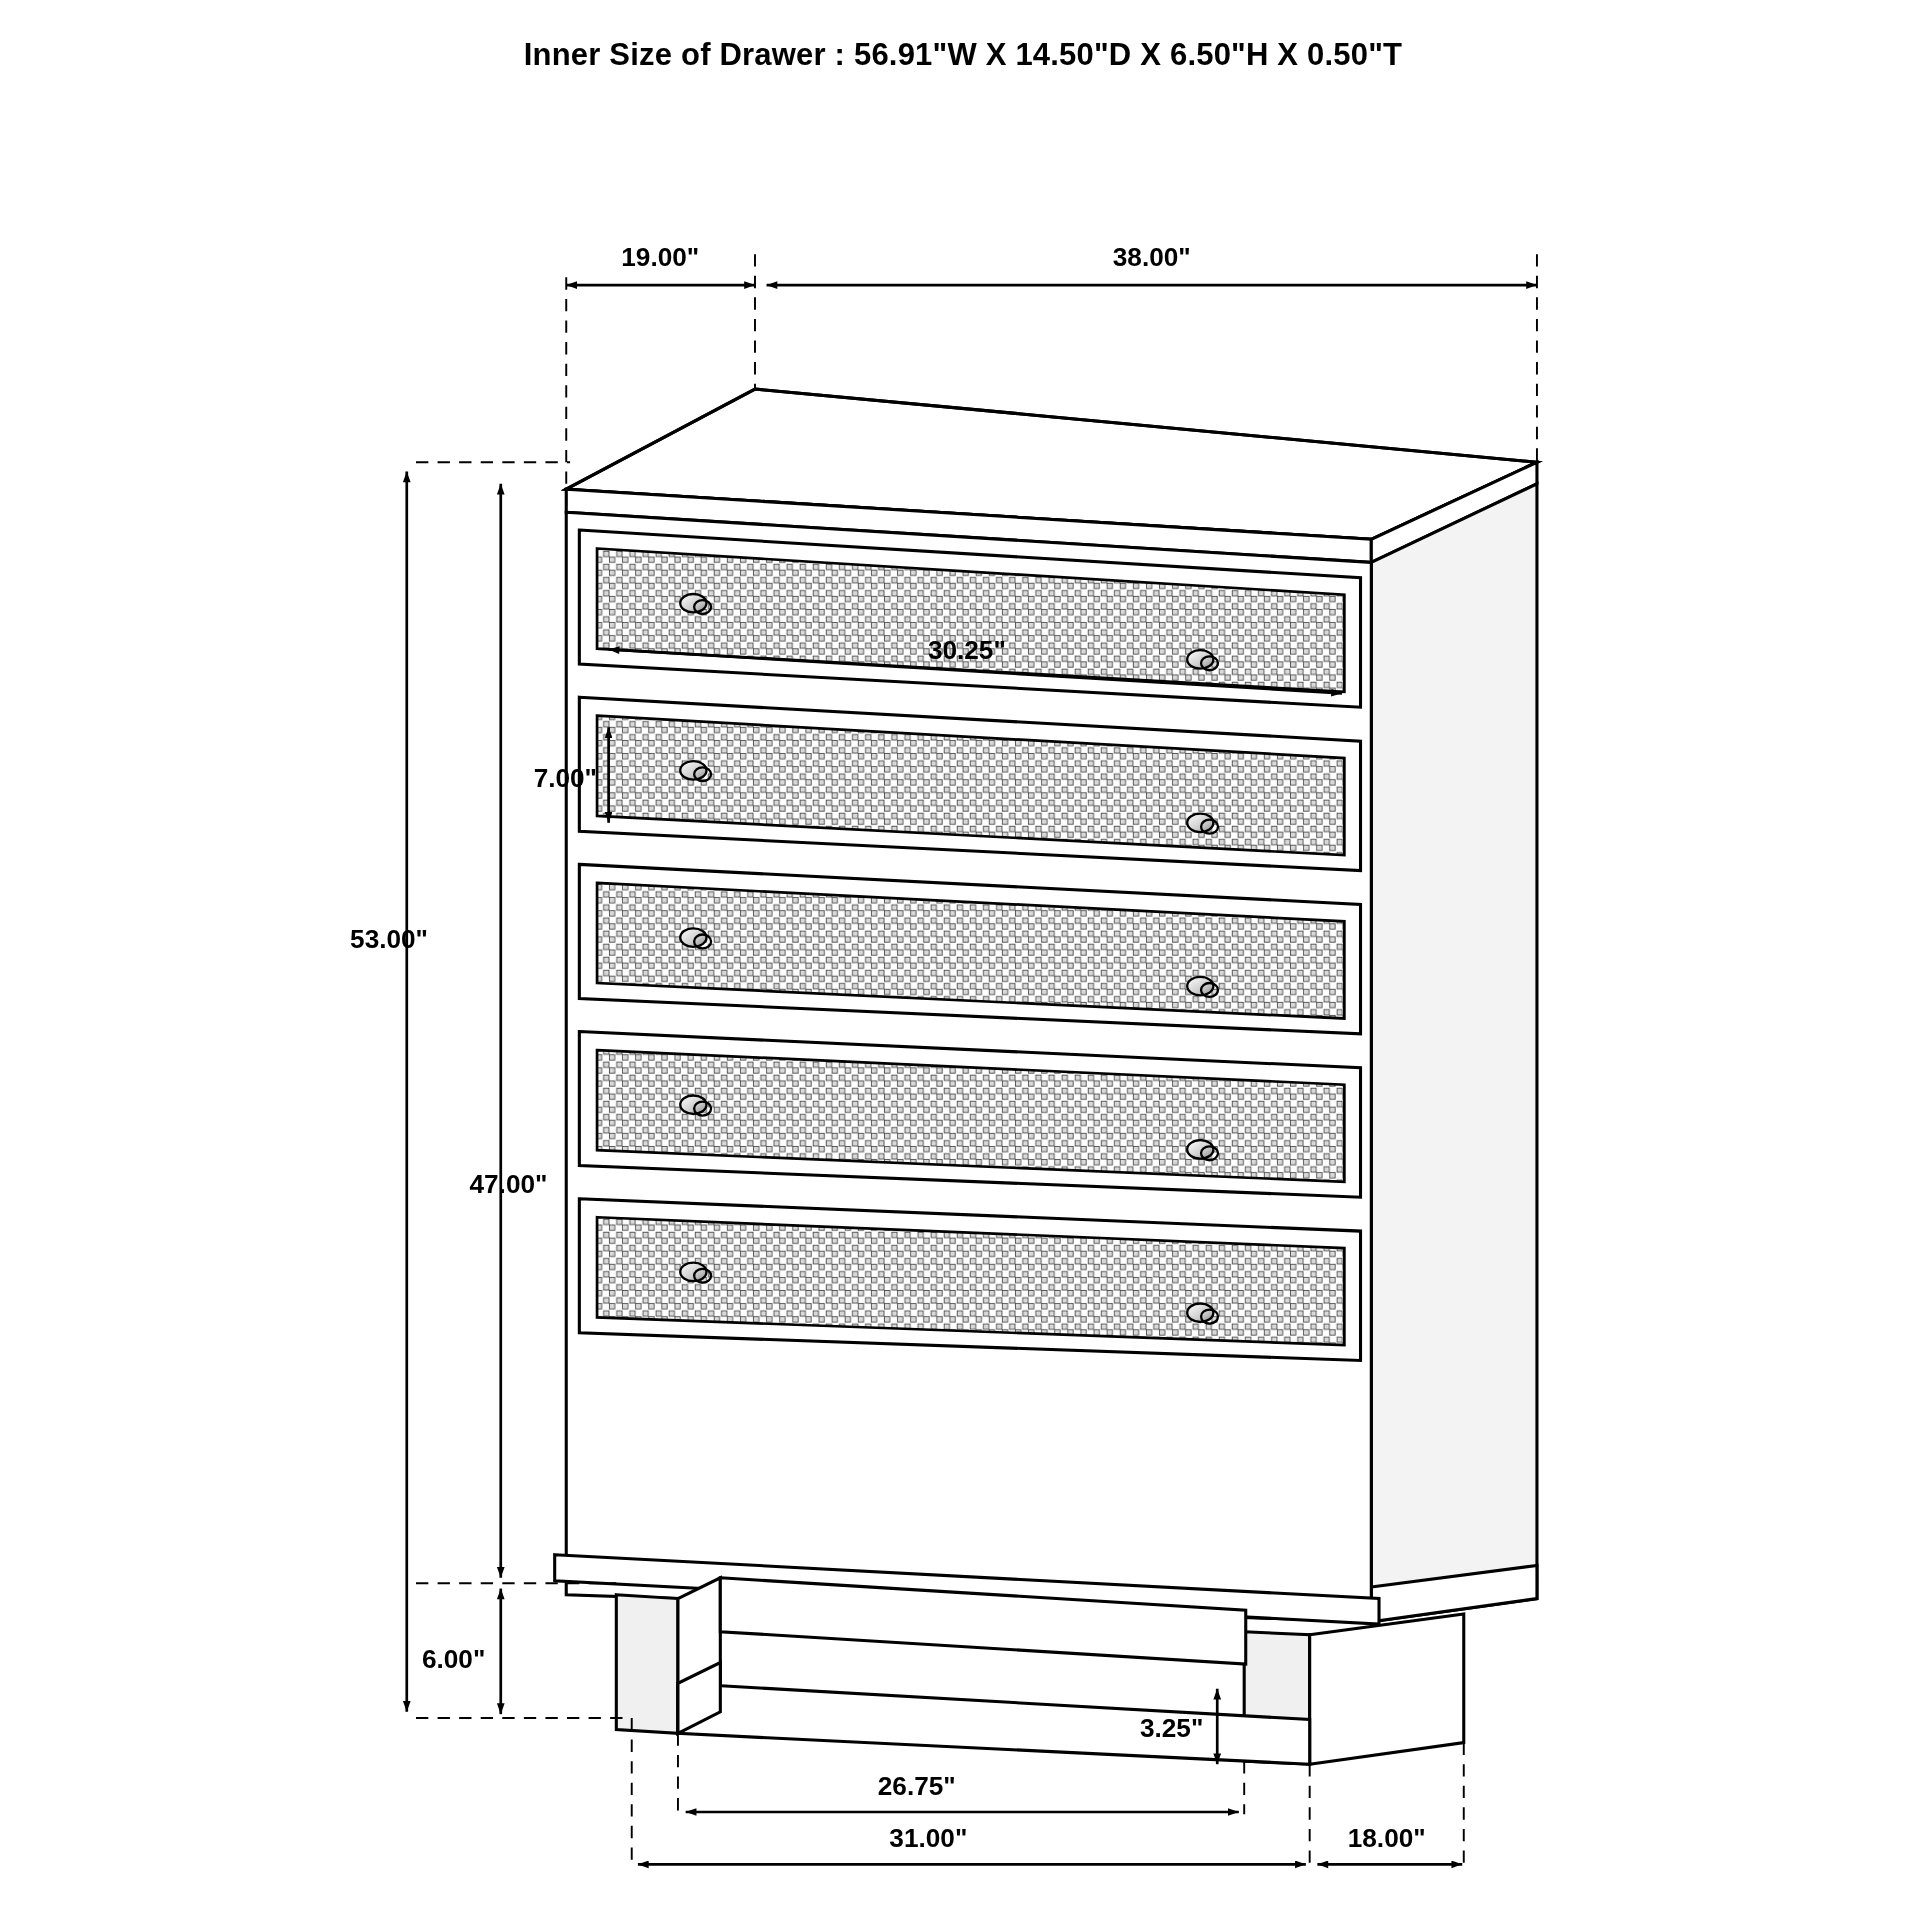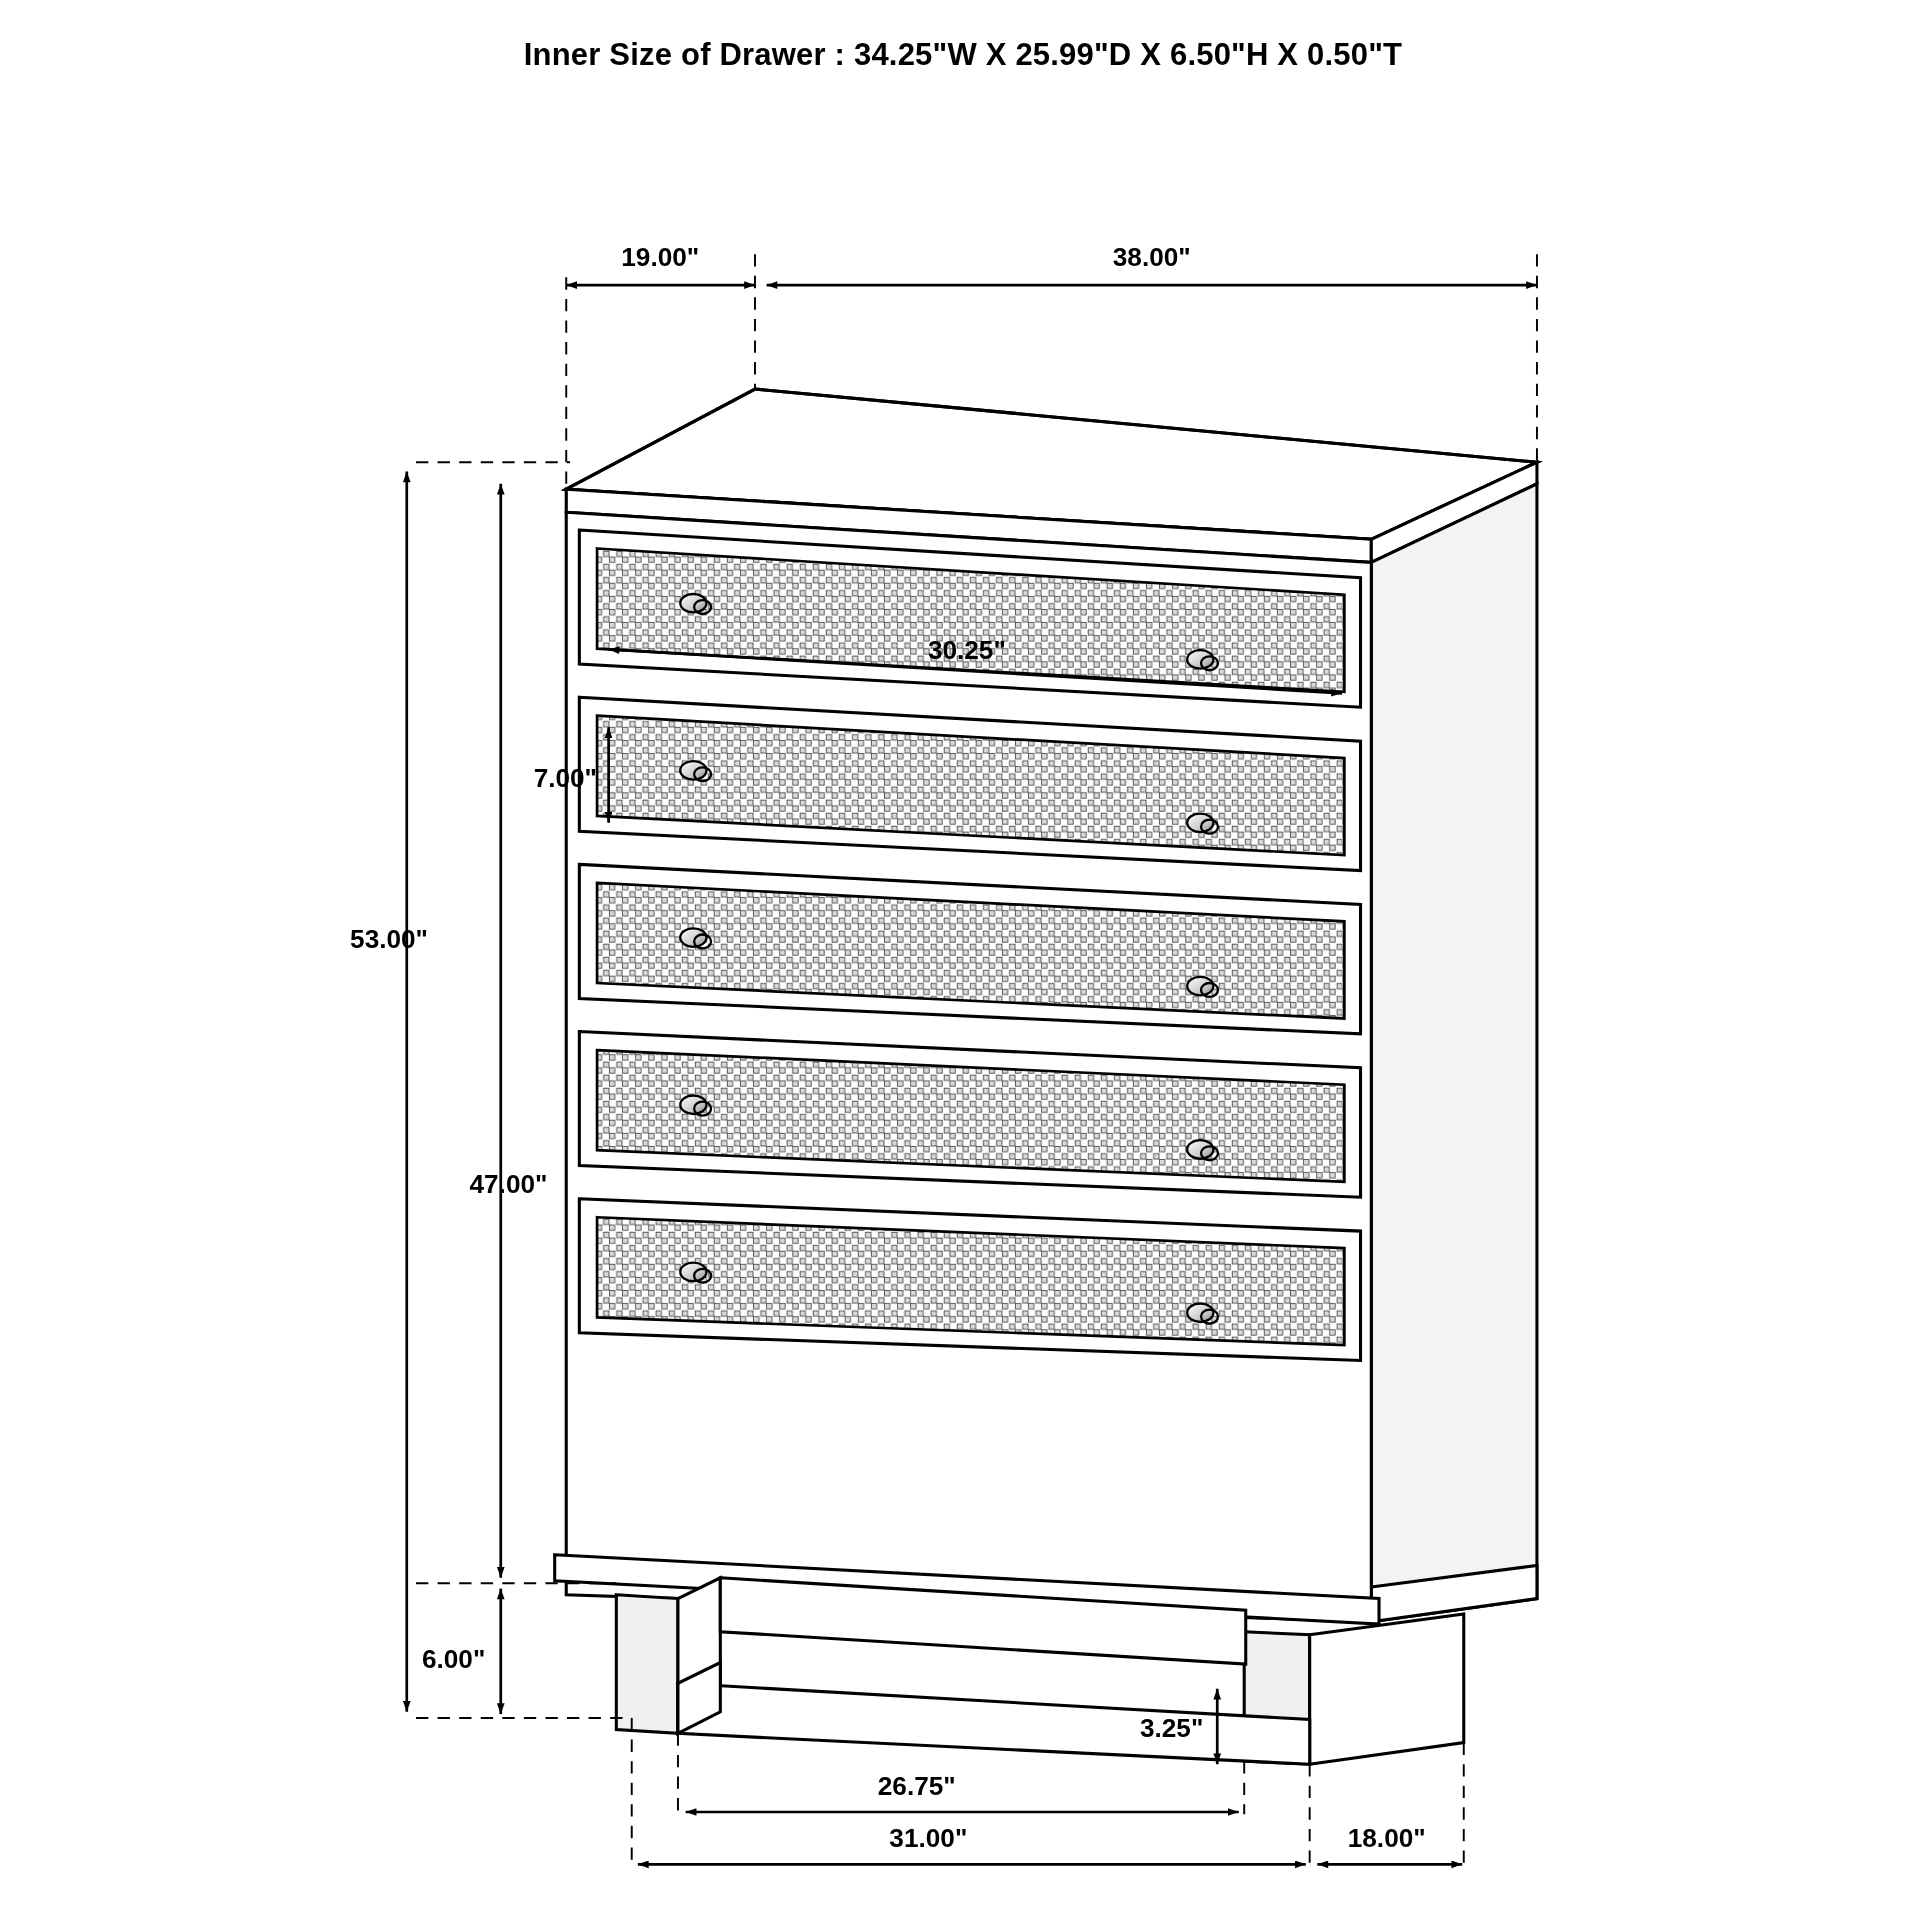--- a/index.html
+++ b/index.html
@@ -41,21 +41,21 @@
     font-size: 34px;
     font-weight: bold;
     fill: #000000;
   }
 </style>
 </head>
 <body>
 
 <div id="stage">
 
-  <div id="title">Inner Size of Drawer  : 34.25"W X 25.99"D X 6.50"H X 0.50"T</div>
+  <div id="title">Inner Size of Drawer  : 56.91"W X 14.50"D X 6.50"H X 0.50"T</div>
 
   <svg id="drawing" viewBox="0 0 2500 2500">
     <defs>
       <marker id="arrow-end" markerWidth="16" markerHeight="16" refX="14" refY="5" orient="auto" markerUnits="userSpaceOnUse">
         <path d="M0,0 L14,5 L0,10 z" fill="#000"></path>
       </marker>
       <marker id="arrow-start" markerWidth="16" markerHeight="16" refX="0" refY="5" orient="auto" markerUnits="userSpaceOnUse">
         <path d="M14,0 L0,5 L14,10 z" fill="#000"></path>
       </marker>
 

